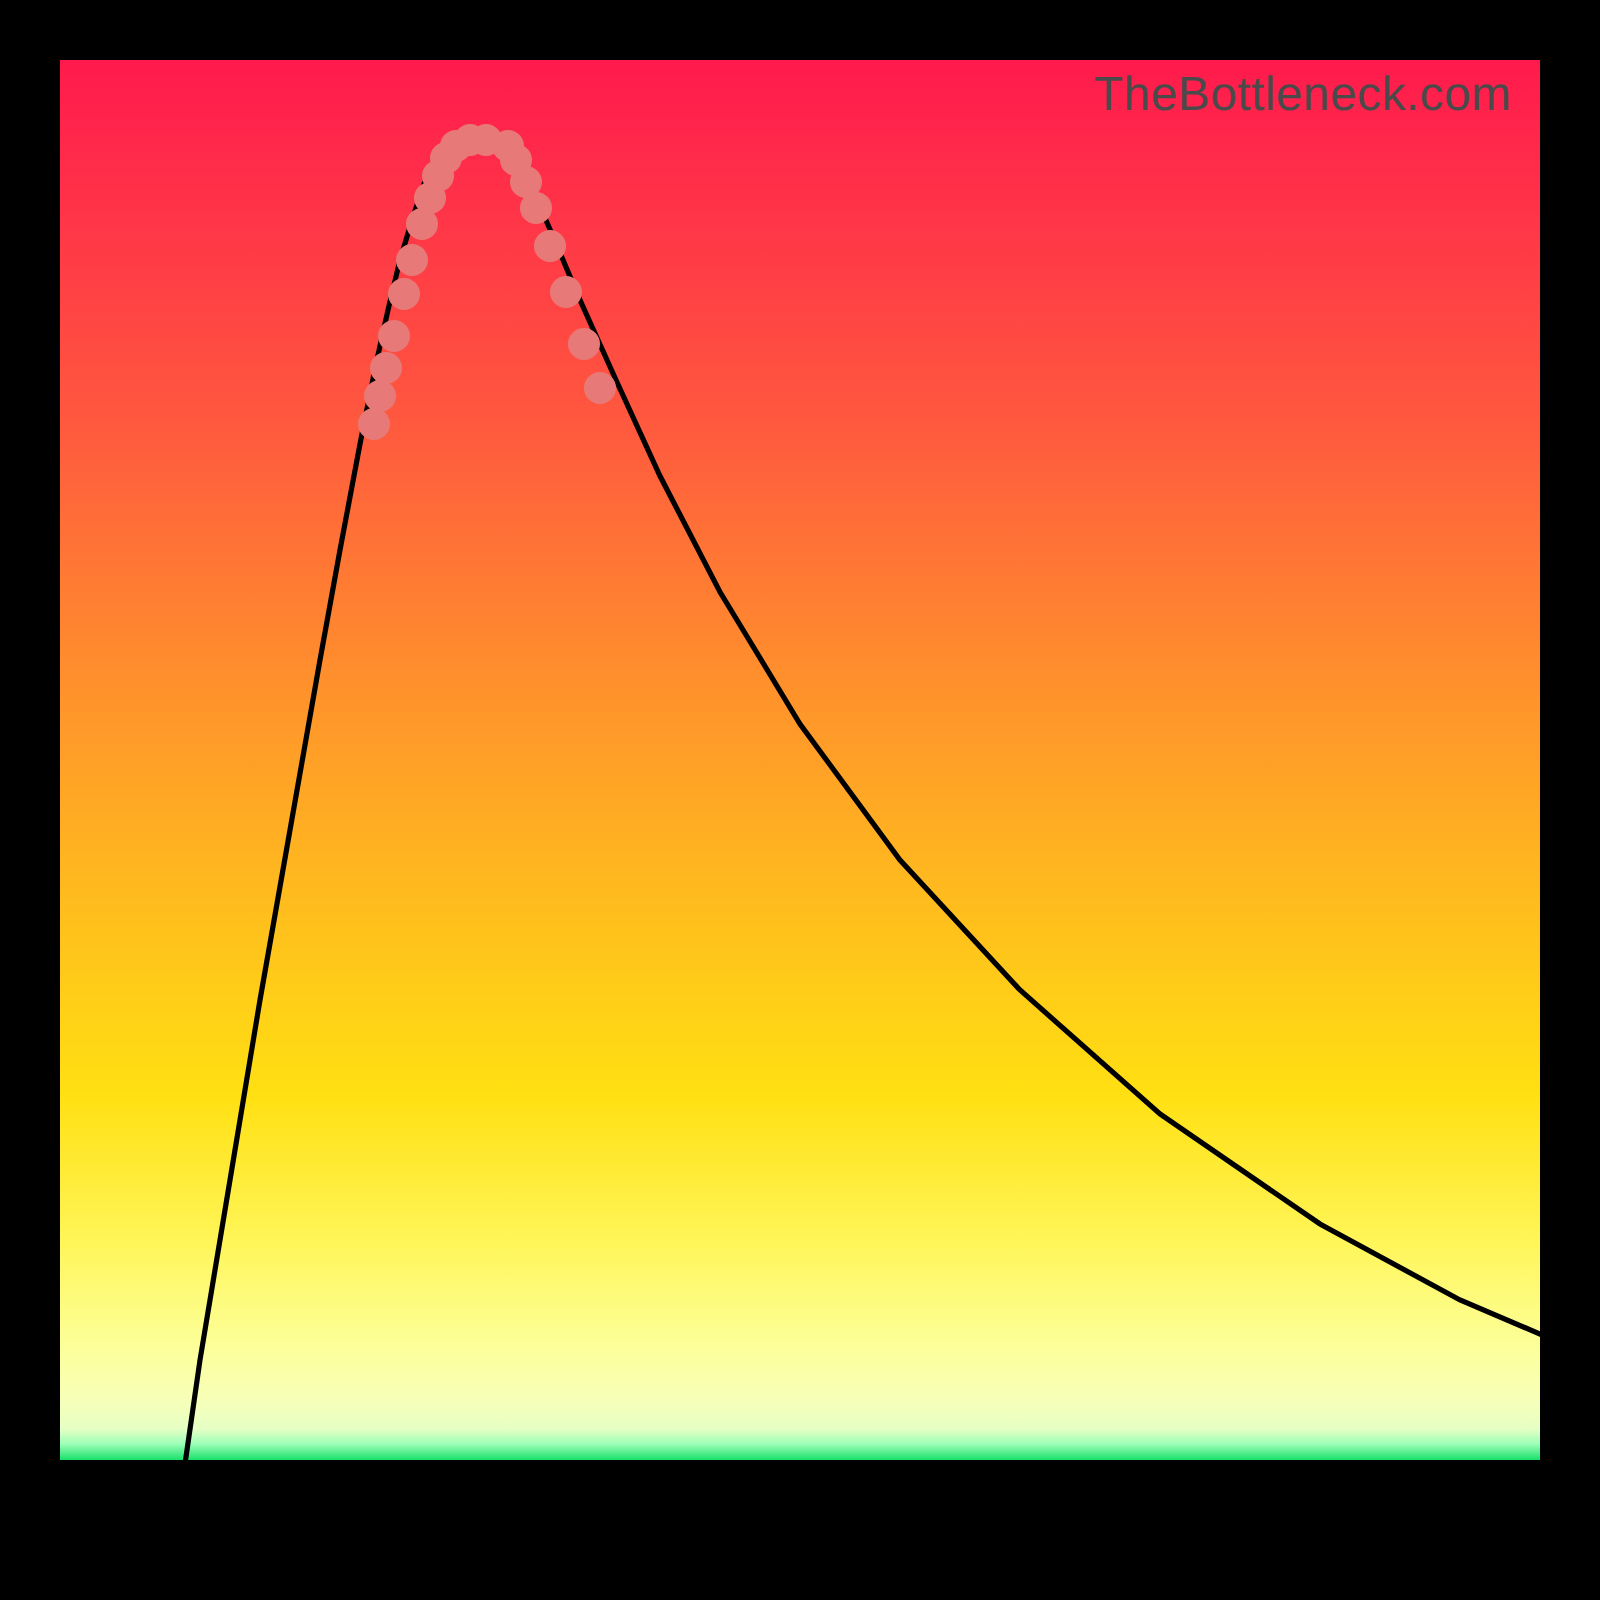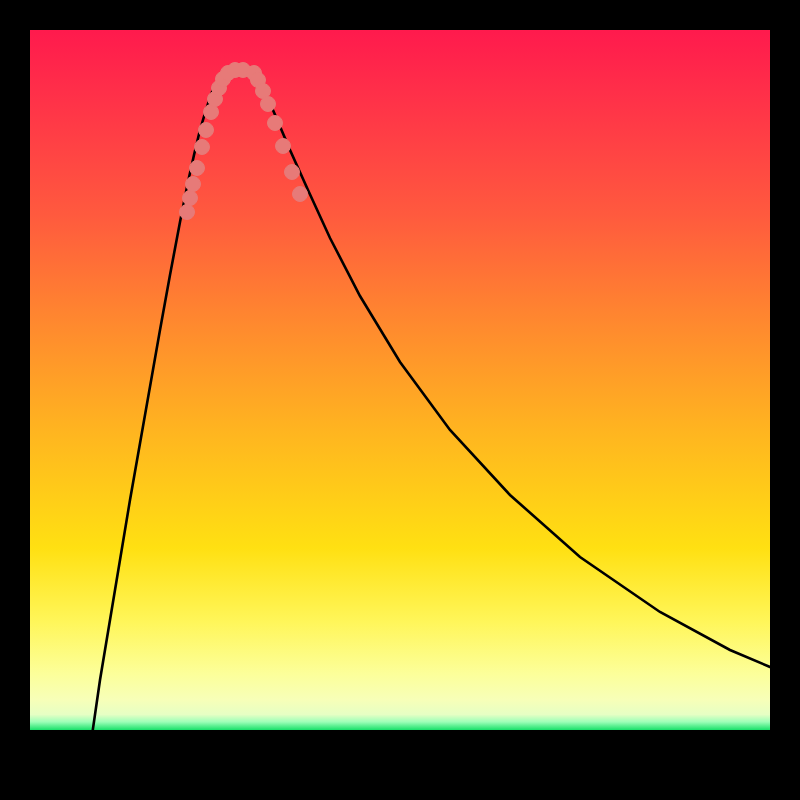--- a/index.html
+++ b/index.html
@@ -73,20 +73,21 @@
     fill: #e77a78;
     stroke: #e77a78;
   }
 </style>
 </head>
 <body>
 
 <div class="frame">
   <div class="plot">
 
+    <div class="watermark">TheBottleneck.com</div>
 
     <svg class="curves" viewBox="0 0 740 740">
       <polyline id="left-curve" class="curve" points="57,740 70,650 85,560 100,470 115,385 130,300 140,245 150,192 158,152 164,125 170,100 176,80 182,62 188,50 192,43 196,40 200,40"></polyline>
       <polyline id="right-curve" class="curve" points="222,40 228,48 236,64 246,87 260,120 278,160 300,208 330,266 370,332 420,400 480,465 550,527 630,582 700,620 740,637"></polyline>
       <g id="dots">
           <circle cx="157" cy="182" r="7.5" class="dot"></circle>
           <circle cx="160" cy="168" r="7.5" class="dot"></circle>
           <circle cx="163" cy="154" r="7.5" class="dot"></circle>
           <circle cx="167" cy="138" r="7.5" class="dot"></circle>
           <circle cx="172" cy="117" r="7.5" class="dot"></circle>

